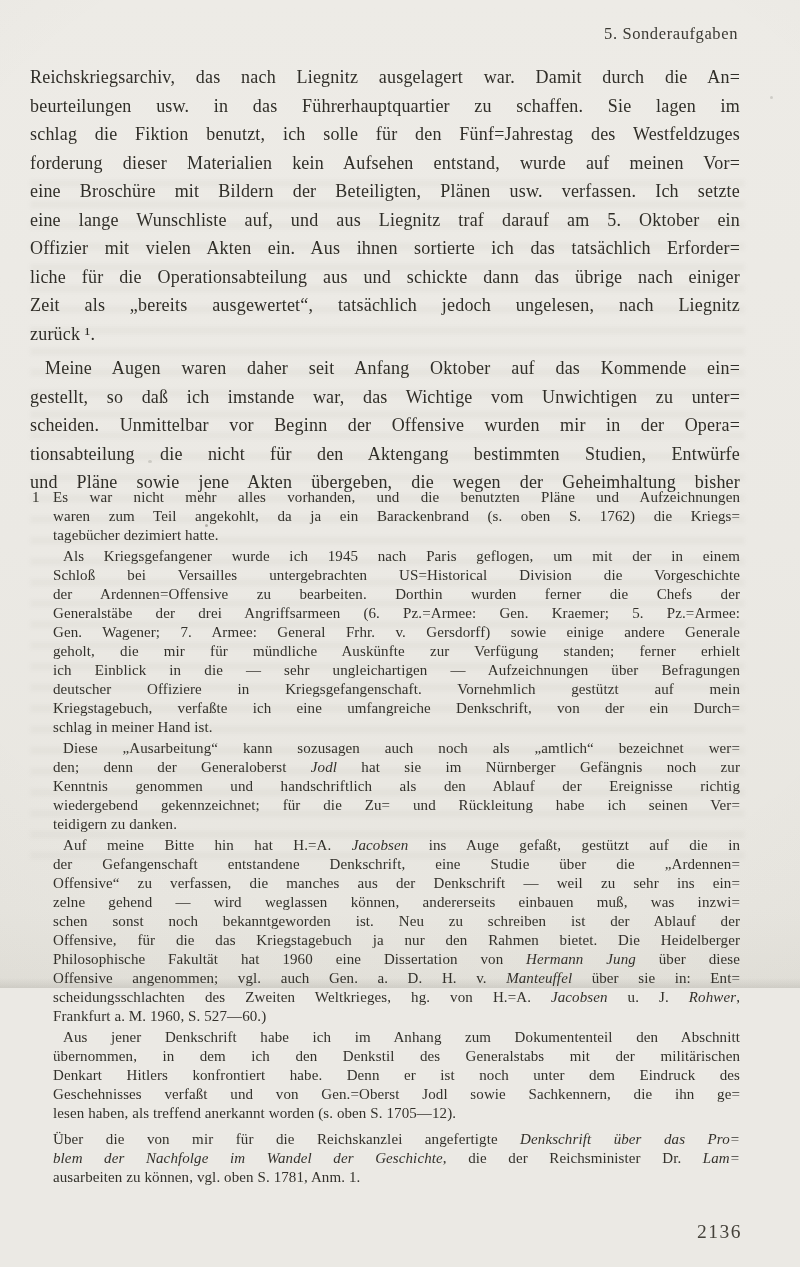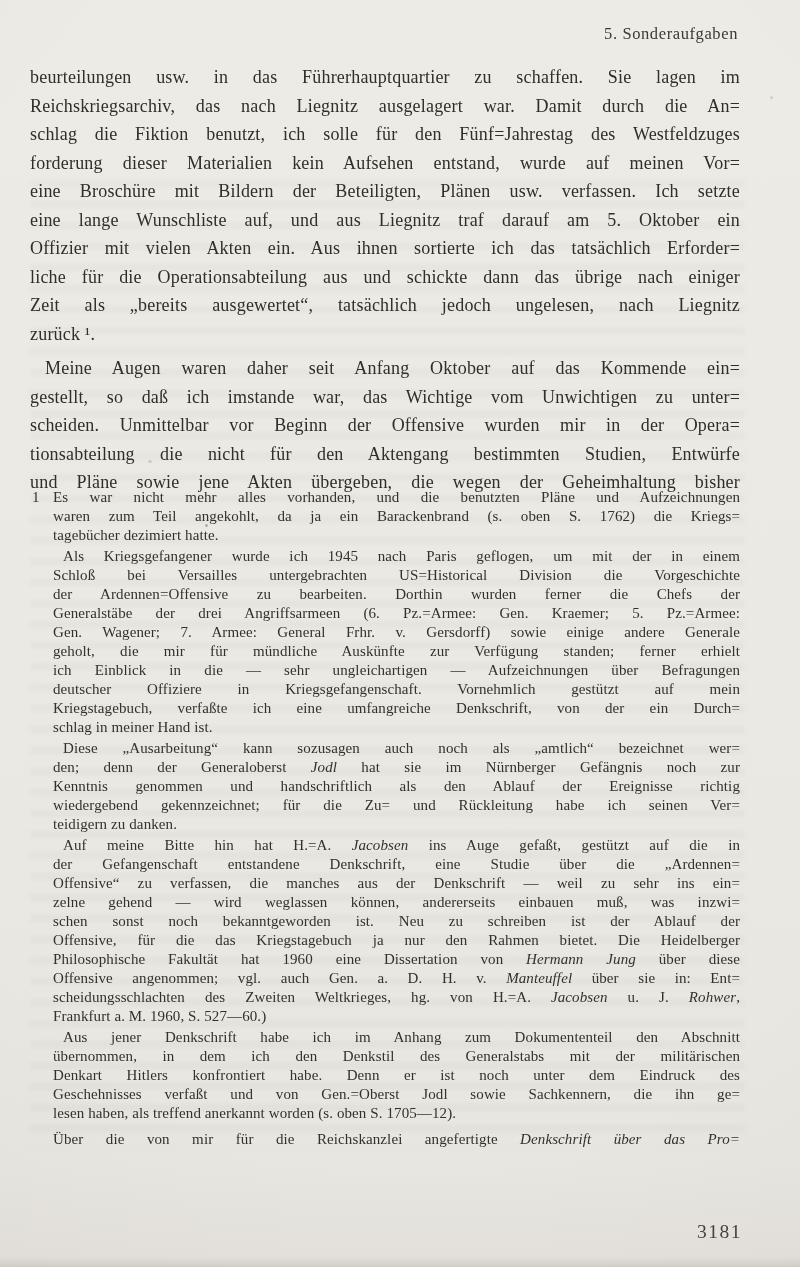--- a/index.html
+++ b/index.html
@@ -4,21 +4,21 @@
 <style>
   html,body{margin:0;padding:0;}
   body{
     width:800px;height:1267px;
     font-family:"Liberation Serif","DejaVu Serif",serif;
     background:#ebe9e4;
     overflow:hidden;
   }
   .page{
     position:relative;
-    width:800px;height:1267px;
+    width:800px;height:988px;
     background:
       radial-gradient(ellipse 120% 90% at 52% 42%, rgba(0,0,0,0) 55%, rgba(64,60,50,0.05) 100%),
       linear-gradient(180deg,#edebe6 0%,#ebe9e4 55%,#e8e6e0 92%,#e3e1da 100%);
     color:#34322c;
   }
   
   .page::after{
     content:"";
     position:absolute;left:30px;right:55px;top:180px;bottom:120px;
     background:repeating-linear-gradient(
@@ -69,22 +69,22 @@
 </style>
 </head>
 <body>
 
 <div class="page">
 
   <div class="running-header">5. Sonderaufgaben</div>
 
   <div class="main-text">
       <div class="para">
+        <div class="line just">Reichskriegsarchiv, das nach Liegnitz ausgelagert war. Damit durch die An=</div>
         <div class="line just">beurteilungen usw. in das Führerhauptquartier zu schaffen. Sie lagen im</div>
-        <div class="line just">Reichskriegsarchiv, das nach Liegnitz ausgelagert war. Damit durch die An=</div>
         <div class="line just">schlag die Fiktion benutzt, ich solle für den Fünf=Jahrestag des Westfeldzuges</div>
         <div class="line just">forderung dieser Materialien kein Aufsehen entstand, wurde auf meinen Vor=</div>
         <div class="line just">eine Broschüre mit Bildern der Beteiligten, Plänen usw. verfassen. Ich setzte</div>
         <div class="line just">eine lange Wunschliste auf, und aus Liegnitz traf darauf am 5. Oktober ein</div>
         <div class="line just">Offizier mit vielen Akten ein. Aus ihnen sortierte ich das tatsächlich Erforder=</div>
         <div class="line just">liche für die Operationsabteilung aus und schickte dann das übrige nach einiger</div>
         <div class="line just">Zeit als „bereits ausgewertet“, tatsächlich jedoch ungelesen, nach Liegnitz</div>
         <div class="line">zurück ¹.</div>
       </div>
       <div class="para">
@@ -137,24 +137,26 @@
         </div>
         <div class="para">
           <div class="line just indent">Aus jener Denkschrift habe ich im Anhang zum Dokumententeil den Abschnitt</div>
           <div class="line just">übernommen, in dem ich den Denkstil des Generalstabs mit der militärischen</div>
           <div class="line just">Denkart Hitlers konfrontiert habe. Denn er ist noch unter dem Eindruck des</div>
           <div class="line just">Geschehnisses verfaßt und von Gen.=Oberst Jodl sowie Sachkennern, die ihn ge=</div>
           <div class="line">lesen haben, als treffend anerkannt worden (s. oben S. 1705—12).</div>
         </div>
         <div class="para gap-before">
           <div class="line just">Über die von mir für die Reichskanzlei angefertigte <i>Denkschrift über das Pro=</i></div>
+          <div class="line just"><i>blem der Nachfolge im Wandel der Geschichte</i>, die der Reichsminister Dr. <i>Lam=</i></div>
+          <div class="line">ausarbeiten zu können, vgl. oben S. 1781, Anm. 1.</div>
         </div>
       </div>
   </div>
 
-  <div class="page-number">3181</div>
+  <div class="page-number">2136</div>
 
   <span class="speck s1"></span>
   <span class="speck s2"></span>
   <span class="speck s3"></span>
   <div class="bottom-edge"></div>
 
 </div>
 
 </body></html>

